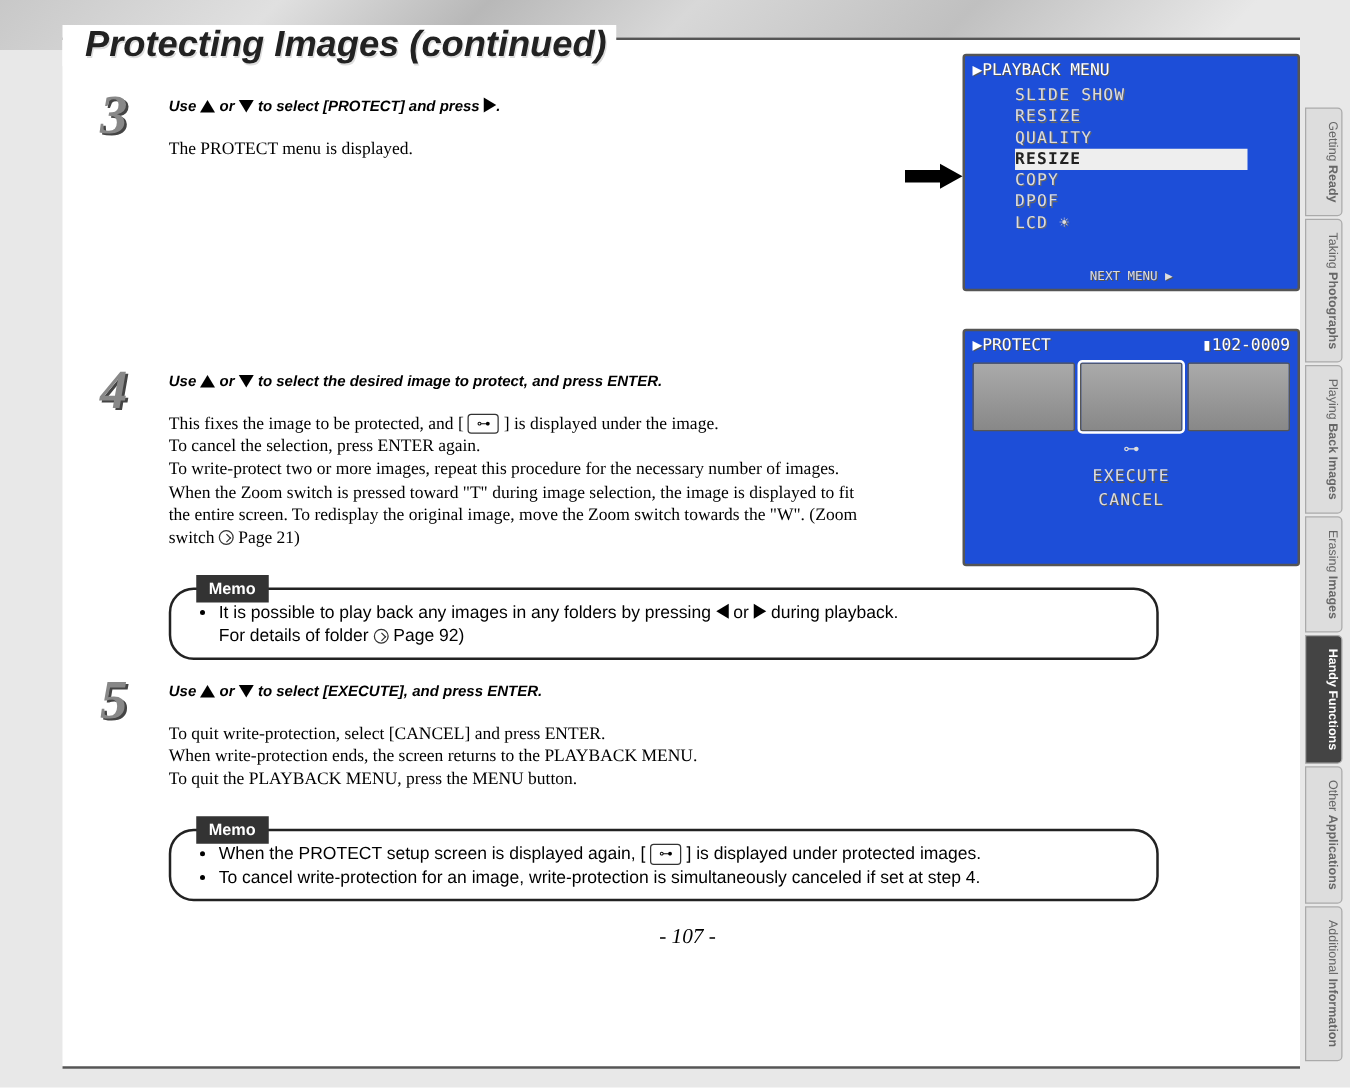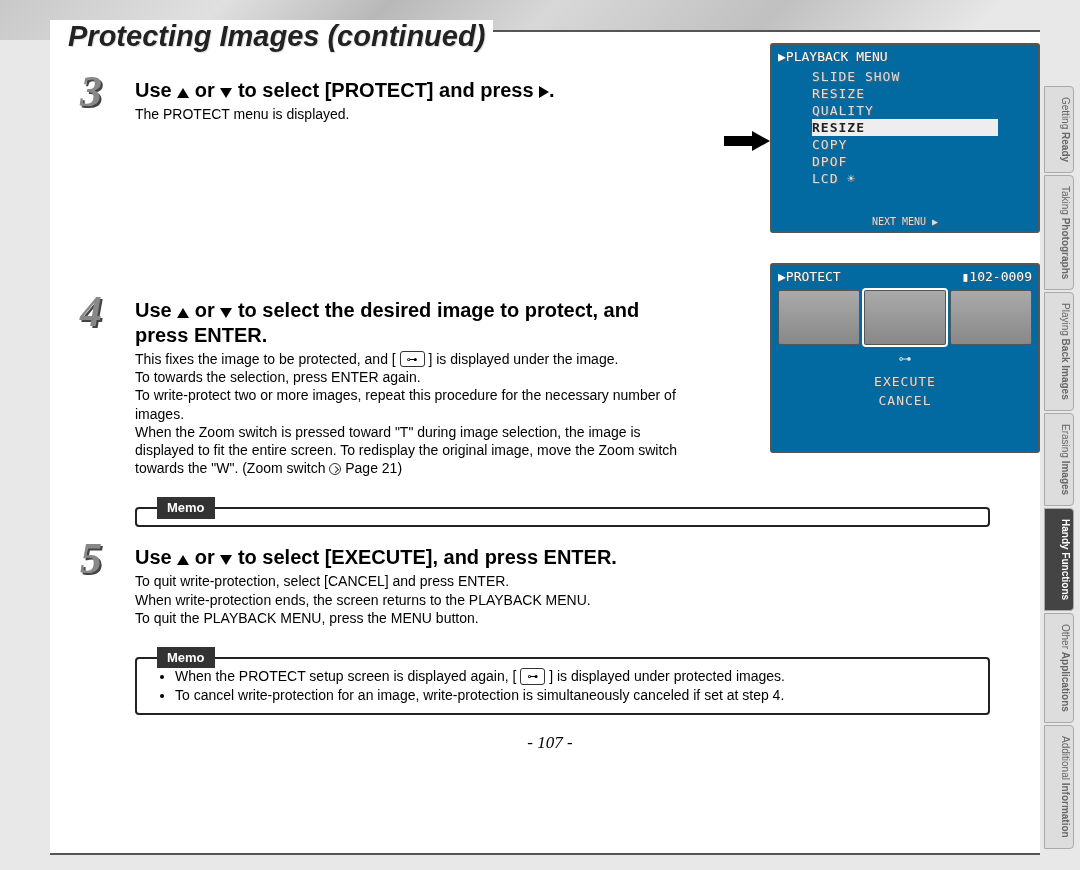--- a/index.html
+++ b/index.html
@@ -59,41 +59,43 @@
     font-style: italic;
     font-weight: bold;
     font-family: "Times New Roman", serif;
     color: #888;
     text-shadow: 2px 2px 0 #444, -1px -1px 0 #fff;
   }
   .step-body {
     margin-left: 45px;
   }
   .step-title {
-    font-size: 20px;
+    font-size: 12px;
     font-weight: bold;
     line-height: 1.25;
+    font-style: italic;
   }
   .step-text {
     font-size: 14px;
     line-height: 1.3;
-    margin-top: 2px;
+    margin-top: 18px;
+    font-family: Liberation Serif, serif;
   }
   .inline-tri { display:inline-block; vertical-align: -1px; }
   .tri-up { width:0;height:0;border-left:6px solid transparent;border-right:6px solid transparent;border-bottom:10px solid #000;display:inline-block; }
   .tri-down { width:0;height:0;border-left:6px solid transparent;border-right:6px solid transparent;border-top:10px solid #000;display:inline-block; }
   .tri-right { width:0;height:0;border-top:6px solid transparent;border-bottom:6px solid transparent;border-left:10px solid #000;display:inline-block; }
   .tri-left { width:0;height:0;border-top:6px solid transparent;border-bottom:6px solid transparent;border-right:10px solid #000;display:inline-block; }
 
   .screenshot {
     position: absolute;
     right: 0;
     width: 270px;
     height: 190px;
-    background: #0369a1;
+    background: #1d4ed8;
     border: 2px solid #555;
     border-radius: 3px;
   }
   .scr1 { top: -10px; }
   .scr2 { top: 210px; }
   .scr-header {
     color: #fff;
     font-family: monospace;
     font-size: 13px;
     padding: 4px 6px;
@@ -139,27 +141,27 @@
 
   .thumbs { display:flex; gap:4px; padding: 2px 6px; }
   .thumb { flex:1; height:55px; background: linear-gradient(#aaa,#888); border:1px solid #555; border-radius:2px; position:relative; }
   .thumb.sel { outline:2px solid #fff; }
   .key-icon-box { text-align:center; color:#ddd; font-size:13px; padding:4px 0; }
   .exec-list { text-align:center; padding-top:2px;}
   .exec-item { color:#ddd; font-family:monospace; font-size:13px; padding:2px 0;text-shadow:1px 1px 0 #555; letter-spacing:1px;text-align:center;}
 
   .memo-box {
     border: 2px solid #222;
-    border-radius: 4px;
+    border-radius: 20px;
     padding: 8px 14px 8px 18px;
     margin: 10px 0 18px 45px;
     position: relative;
     font-size: 14px;
     line-height: 1.35;
-    width: 855px;
+    width: 792px;
   }
   .memo-label {
     position: absolute;
     top: -12px;
     left: 20px;
     background: #333;
     color: #fff;
     padding: 2px 10px;
     font-size: 13px;
     font-weight: bold;
@@ -274,29 +276,35 @@
     </div>
 
     <div class="step">
       <div class="step-num">4</div>
       <div class="step-body" style="width:560px;">
         <div class="step-title">
           <span>Use </span><span class="tri-up inline-tri"></span><span> or </span><span class="tri-down inline-tri"></span><span> to select the desired image to protect, and press ENTER.</span>
         </div>
         <div class="step-text">
           <span>This fixes the image to be protected, and [ </span><span class="key-glyph">⊶</span><span> ] is displayed under the image.</span><br>
-          <span>To towards the selection, press ENTER again.</span><br>
+          <span>To cancel the selection, press ENTER again.</span><br>
           <span>To write-protect two or more images, repeat this procedure for the necessary number of images.</span><br>
           <span>When the Zoom switch is pressed toward "T" during image selection, the image is displayed to fit the entire screen. To redisplay the original image, move the Zoom switch towards the "W". (Zoom switch </span><span class="ref-arrow"></span><span> Page 21)</span>
         </div>
       </div>
     </div>
 
     <div class="memo-box">
       <div class="memo-label">Memo</div>
+      <ul>
+        <li>
+          <span>It is possible to play back any images in any folders by pressing </span><span class="tri-left inline-tri"></span><span> or </span><span class="tri-right inline-tri"></span><span> during playback.</span><br>
+          <span>For details of folder </span><span class="ref-arrow"></span><span> Page 92)</span>
+        </li>
+      </ul>
     </div>
 
     <div class="step">
       <div class="step-num">5</div>
       <div class="step-body">
         <div class="step-title">
           <span>Use </span><span class="tri-up inline-tri"></span><span> or </span><span class="tri-down inline-tri"></span><span> to select [EXECUTE], and press ENTER.</span>
         </div>
         <div class="step-text">
           <span>To quit write-protection, select [CANCEL] and press ENTER.</span><br>

